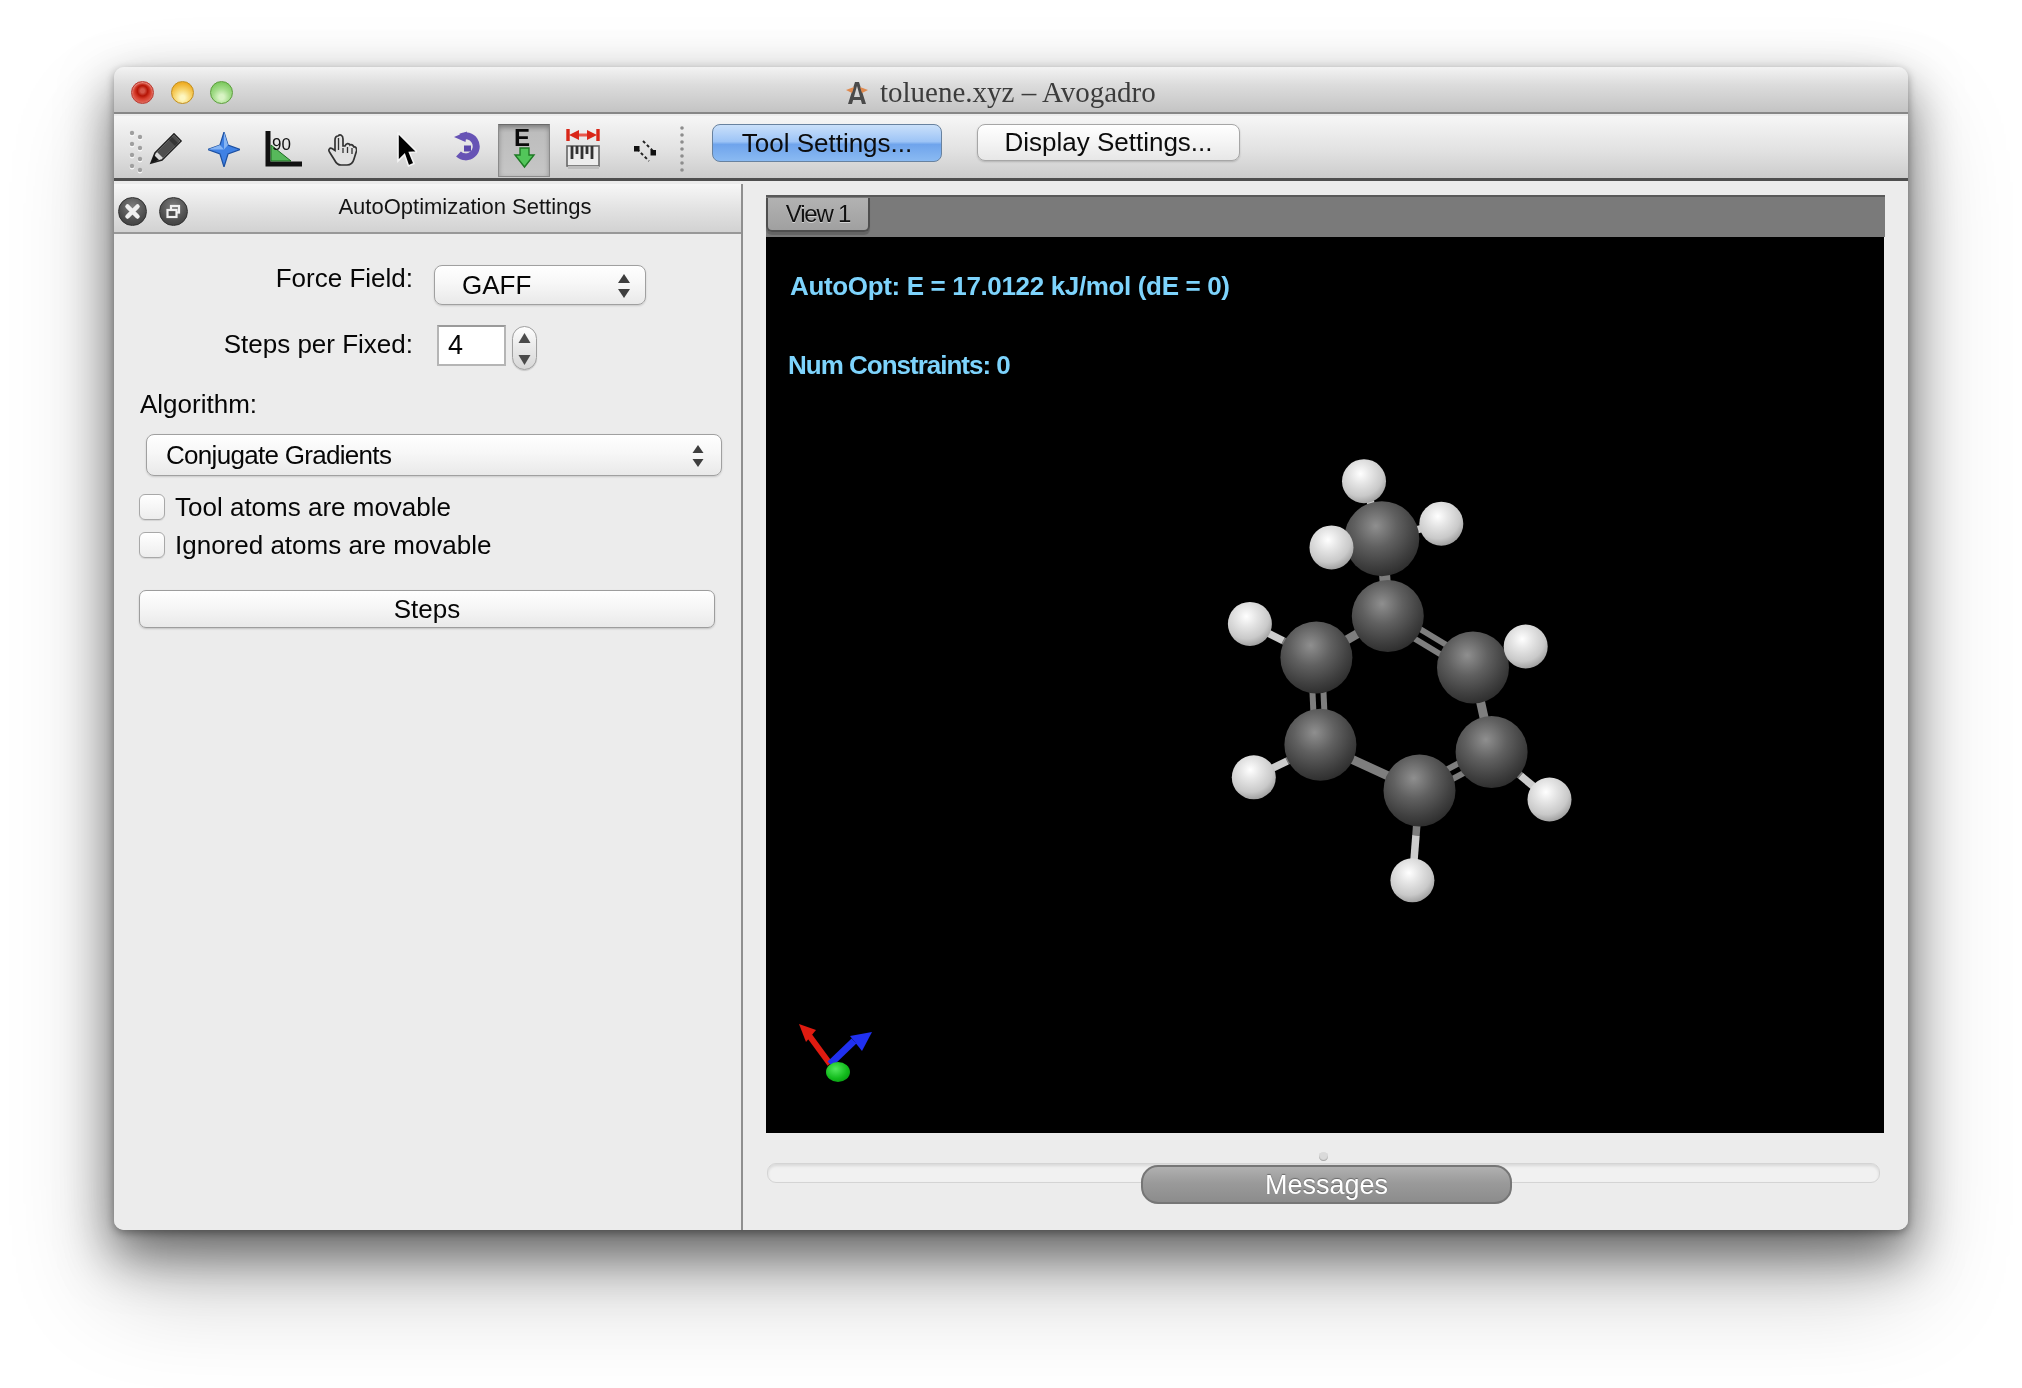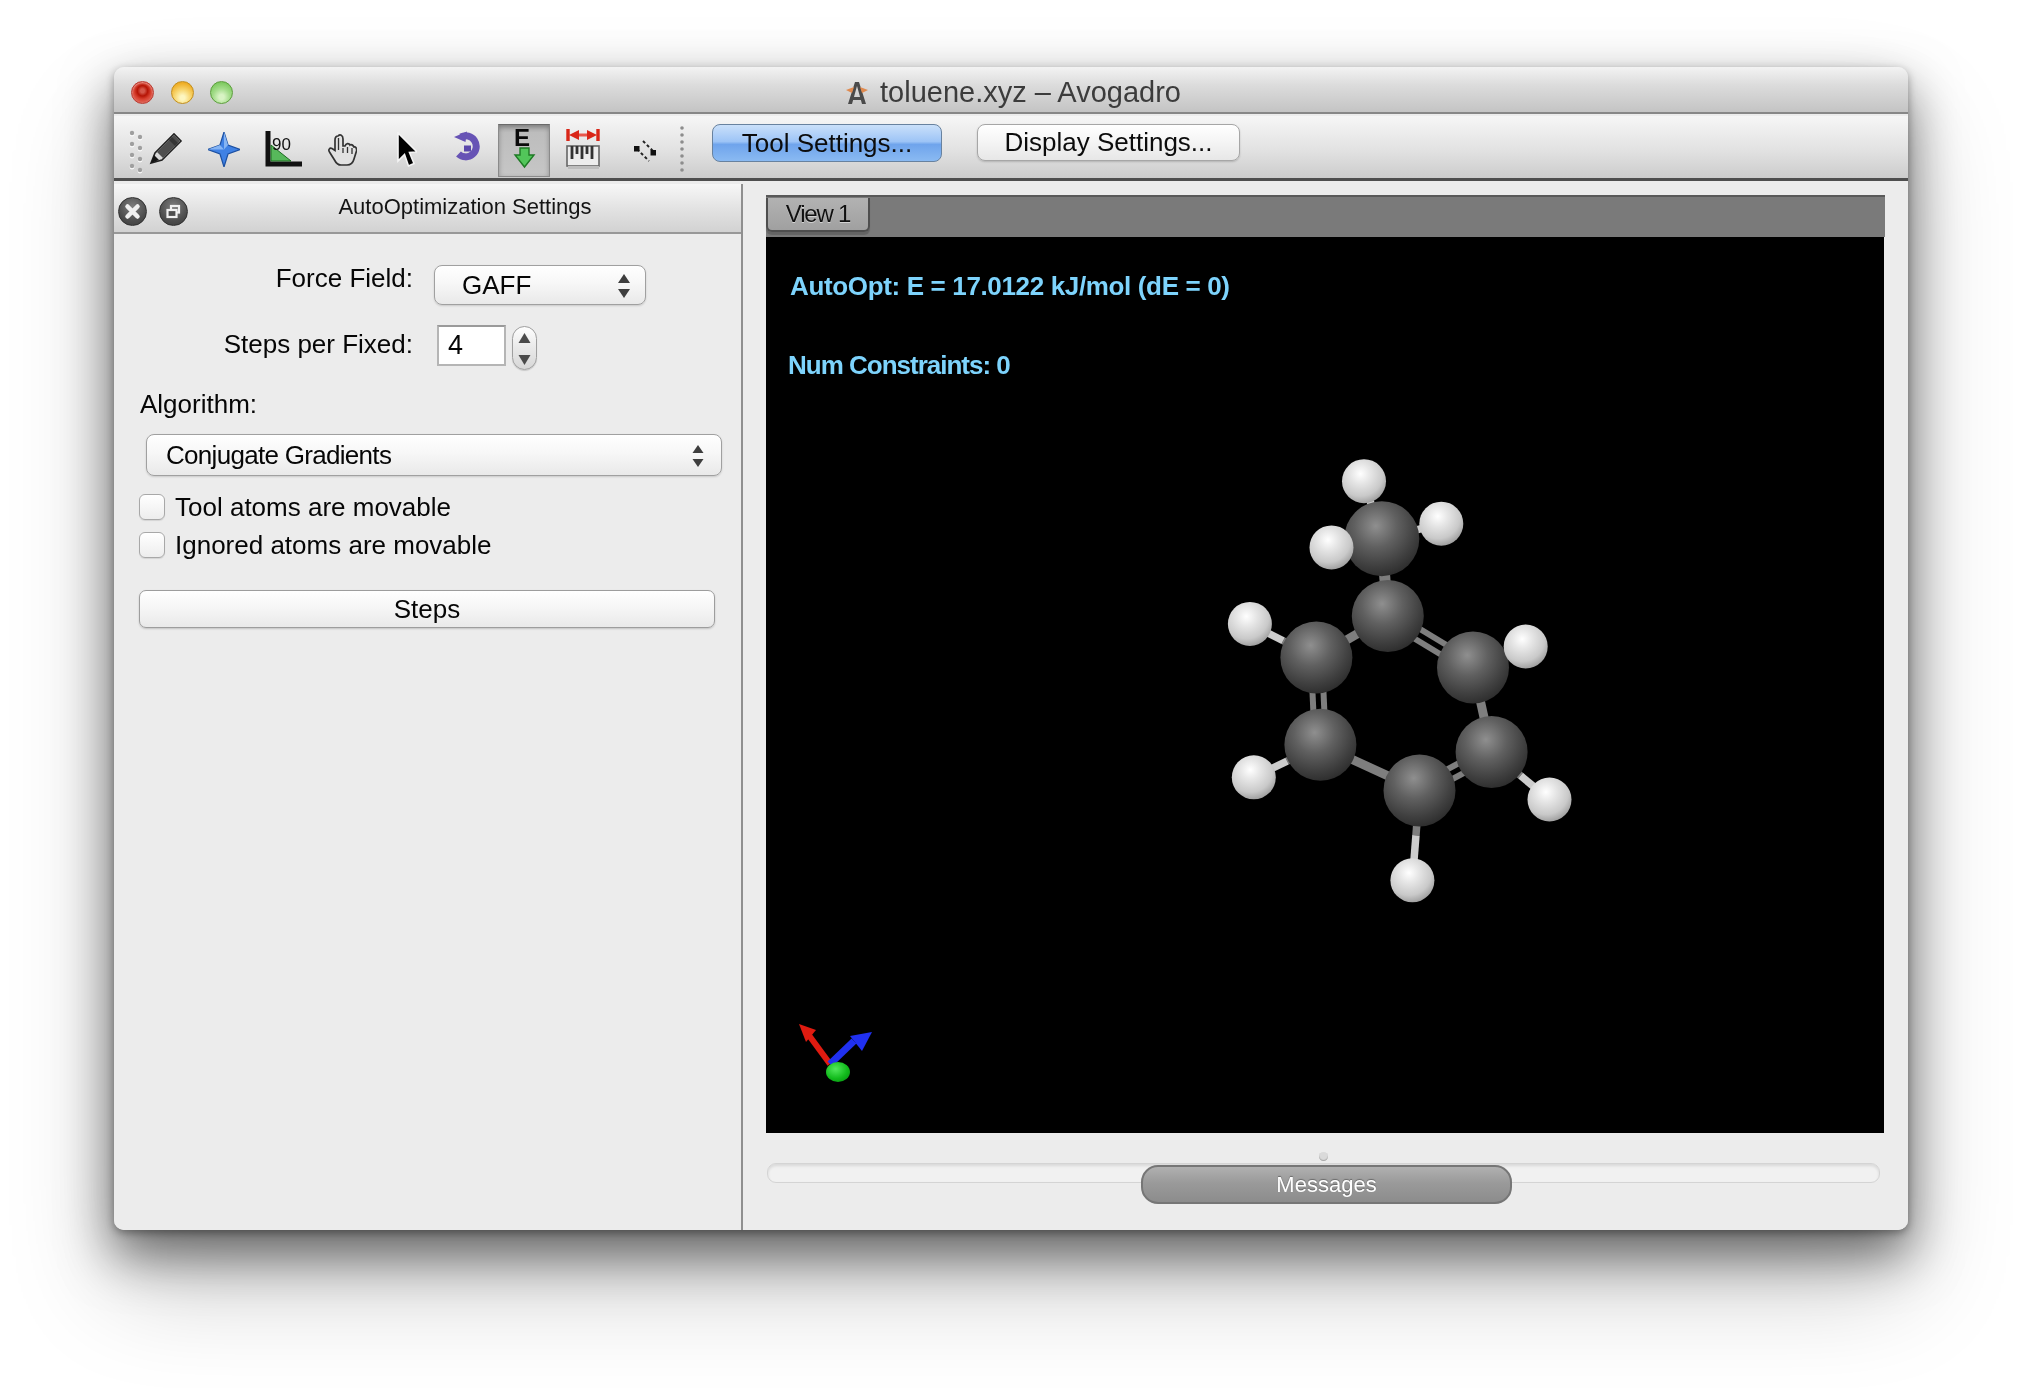--- a/index.html
+++ b/index.html
@@ -6,21 +6,21 @@
 html,body { width:2022px; height:1388px; background:#ffffff; overflow:hidden;
   font-family:"Liberation Sans", sans-serif; }
 .abs { position:absolute; }
 .window { position:absolute; left:114px; top:67px; width:1794px; height:1163px;
   border-radius:10px; background:#ececec;
   box-shadow: 0 24px 50px 2px rgba(0,0,0,0.50), 0 55px 105px rgba(0,0,0,0.22), 0 3px 8px rgba(0,0,0,0.34); }
 
 .titlebar { position:absolute; left:0; top:0; width:100%; height:47px;
   border-radius:10px 10px 0 0;
   background:linear-gradient(#f3f3f3, #dcdcdc 40%, #c4c4c4);
-  border-bottom:2px solid #878787; }
+  border-bottom:2px solid #878787;font-family:Liberation Serif, serif; }
 .light { position:absolute; top:14px; width:23px; height:23px; border-radius:50%; }
 .light.red { left:17px;
   background:radial-gradient(circle at 50% 42%, #d4574a 0 12%, #b51405 32%, #d8402f 52%, #e06a5e 78%, #eda49c 100%);
   border:1px solid #b93a30; box-shadow: inset 0 1px 2px rgba(255,255,255,0.5);}
 .light.yellow { left:57px;
   background:radial-gradient(circle at 50% 75%, #fdf6c0 0 12%, #f8d976 40%, #f0b029 75%, #e29e1d 100%);
   border:1px solid #c28e1d; }
 .light.green { left:96px;
   background:radial-gradient(circle at 50% 72%, #d8f3c4 0 14%, #a5dd8c 45%, #7cc95e 80%, #62b443 100%);
   border:1px solid #5c9e3c; }
@@ -86,21 +86,21 @@
   background:#000000; }
 .gltext { position:absolute; color:#7dd3fc; font-weight:bold; font-size:26px; white-space:nowrap; }
 .splitdot { position:absolute; left:576px; top:968px; width:9px; height:9px; border-radius:50%;
   background:#dadada; box-shadow: inset 0 -1px 1px rgba(0,0,0,0.25); }
 .groove { position:absolute; left:24px; top:979px; width:1113px; height:20px;
   border-radius:9px; background:#f1f1f1; border:1px solid #d4d4d4;
   box-shadow: inset 0 2px 3px rgba(0,0,0,0.10); }
 .messages { position:absolute; left:398px; top:981px; width:371px; height:39px;
   border-radius:17px; border:2px solid #767676;
   background:linear-gradient(#b0b0b0, #9a9a9a 45%, #8c8c8c);
-  font-size:22px; color:#ffffff; text-align:center; line-height:36px;
+  font-size:27px; color:#ffffff; text-align:center; line-height:36px;
   text-shadow:0 -1px 1px rgba(0,0,0,0.35); }
 </style>
 </head>
 <body>
 <div class="window">
 
   <div class="titlebar">
     <div class="light red"></div>
     <div class="light yellow"></div>
     <div class="light green"></div>

